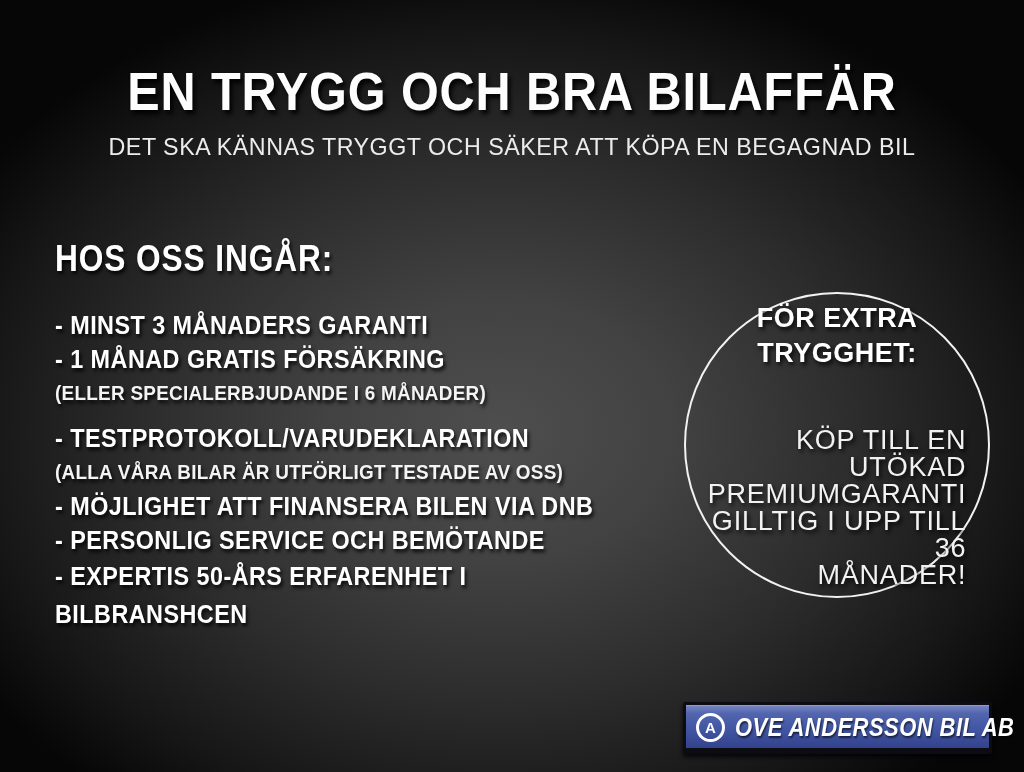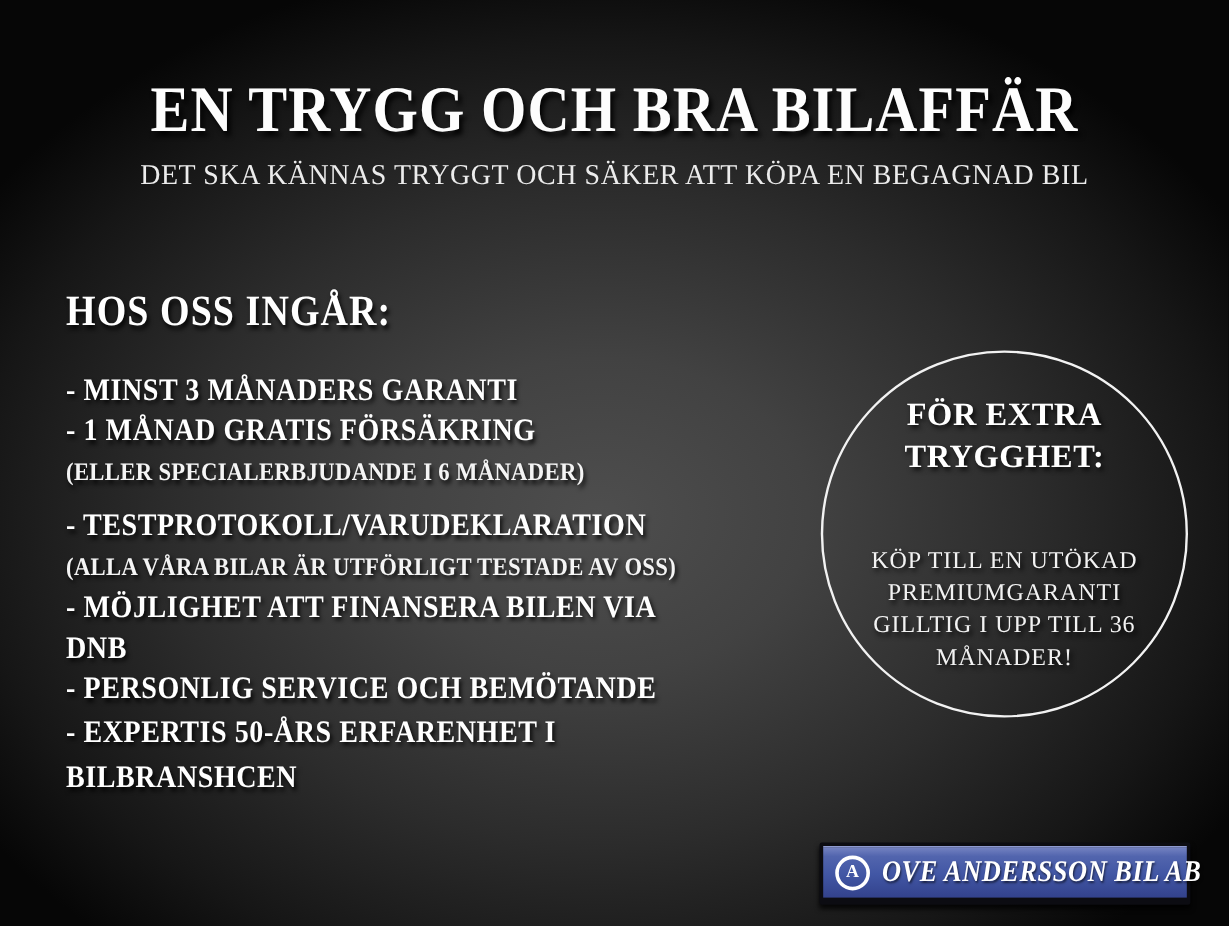--- a/index.html
+++ b/index.html
@@ -1,20 +1,20 @@
 <!DOCTYPE html>
 <html><head>
 <meta charset="utf-8">
 <style>
   html,body { margin:0; padding:0; background:#000; }
   .slide {
     position:relative;
     width:1024px; height:772px;
     overflow:hidden;
-    font-family:Liberation Serif, serif;
+    font-family:Liberation Sans, sans-serif;
     color:#ffffff;
     background-color:#050505;
     background-image:radial-gradient(ellipse 620px 470px at 500px 430px,
       #4e4e4e 0%, #424242 28%, #2c2c2c 58%, #161616 84%, #060606 100%);
   }
   .slide * { box-sizing:border-box; }
   .txtshadow { text-shadow:2px 3px 4px rgba(0,0,0,0.85); }
 
   
   .header { position:absolute; top:64px; left:0; width:100%; text-align:center; }
@@ -48,22 +48,22 @@
     position:absolute; left:684px; top:292px; width:306px; height:306px;
     border:2px solid #f2f2f2; border-radius:50%;
     display:flex; flex-direction:column; align-items:center; justify-content:center;
     text-align:center; padding:0 30px;gap:36px;
   }
   .badge-heading {
     font-size:27px; font-weight:700; line-height:35px; letter-spacing:0.5px;
     white-space:pre-line; margin-bottom:20px;
   }
   .badge-body {
-    font-size:20px; font-weight:500; line-height:27px; letter-spacing:0.8px;
-    white-space:pre-line; color:#f2f2f2;
+    font-size:27px; font-weight:500; line-height:27px; letter-spacing:0.8px;
+    white-space:pre-line; color:#f2f2f2;text-align:right;
   }
 
   
   .logo {
     position:absolute; left:683px; top:702px; width:309px; height:52px;
     background:#0c0c12; padding:3px 3px 6px 3px; border-radius:2px;
     box-shadow:0 3px 4px rgba(0,0,0,0.8);
   }
   .logo-face {
     width:100%; height:100%;

